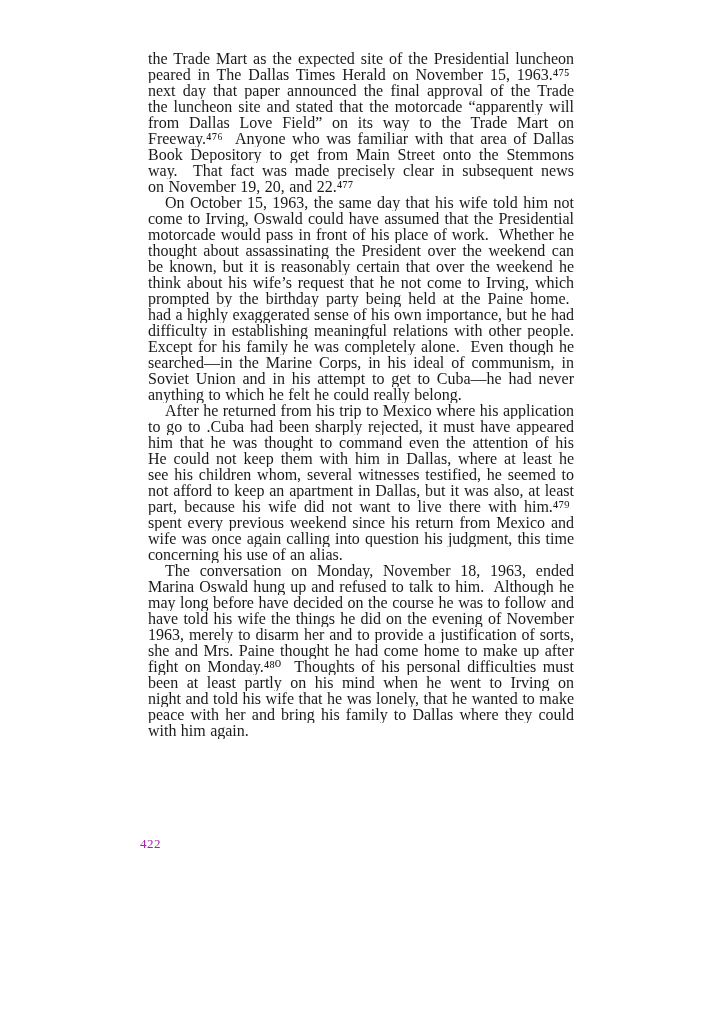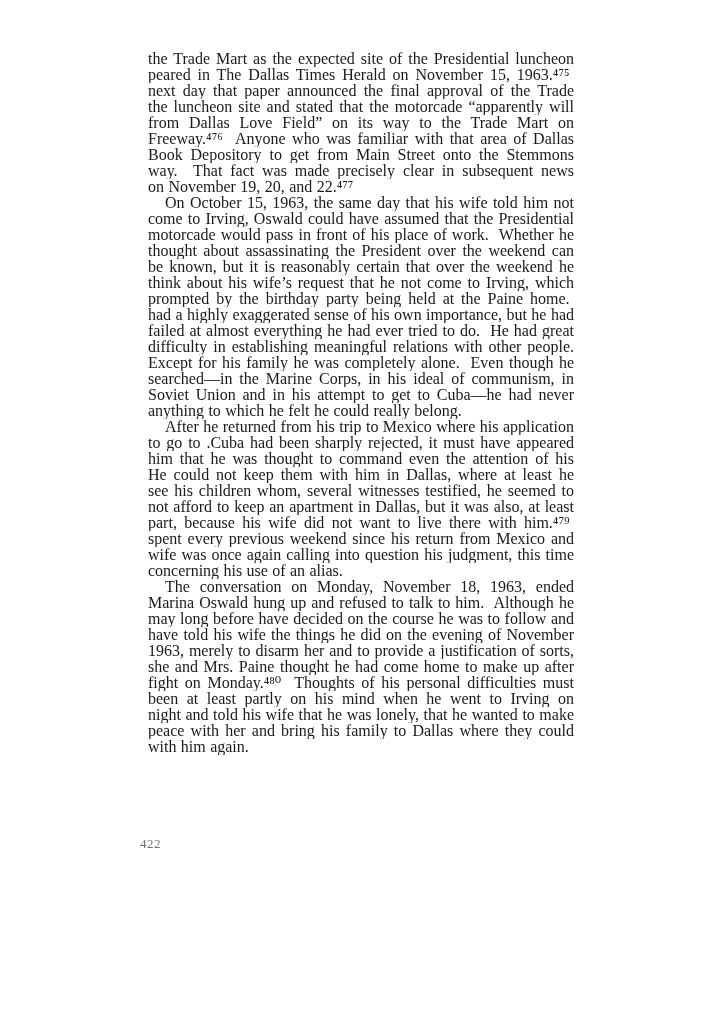--- a/index.html
+++ b/index.html
@@ -42,21 +42,21 @@
   }
   .line.indent {
     text-indent: 17px;
   }
   .page-number {
     position: absolute;
     left: 140px;
     top: 836px;
     font-size: 13px;
     letter-spacing: 0.5px;
-    color: #737373;
+    color: #a21caf;
   }
 </style>
 </head>
 <body>
 
 <div class="screen">
   <div class="text-column">
       <div class="paragraph">
         <div class="line">the Trade Mart as the expected site of the Presidential luncheon ap-</div>
         <div class="line">peared in The Dallas Times Herald on November 15, 1963.⁴⁷⁵&nbsp; The</div>
@@ -70,21 +70,20 @@
       </div>
       <div class="paragraph">
         <div class="line indent">On October 15, 1963, the same day that his wife told him not to</div>
         <div class="line">come to Irving, Oswald could have assumed that the Presidential</div>
         <div class="line">motorcade would pass in front of his place of work.&nbsp; Whether he</div>
         <div class="line">thought about assassinating the President over the weekend can never</div>
         <div class="line">be known, but it is reasonably certain that over the weekend he did</div>
         <div class="line">think about his wife’s request that he not come to Irving, which was</div>
         <div class="line">prompted by the birthday party being held at the Paine home.&nbsp; Oswald</div>
         <div class="line">had a highly exaggerated sense of his own importance, but he had</div>
-        <div class="line">failed at almost everything he had ever tried to do.&nbsp; He had great</div>
         <div class="line">difficulty in establishing meaningful relations with other people.</div>
         <div class="line">Except for his family he was completely alone.&nbsp; Even though he had</div>
         <div class="line">searched—in the Marine Corps, in his ideal of communism, in the</div>
         <div class="line">Soviet Union and in his attempt to get to Cuba—he had never found</div>
         <div class="line last">anything to which he felt he could really belong.</div>
       </div>
       <div class="paragraph">
         <div class="line indent">After he returned from his trip to Mexico where his application</div>
         <div class="line">to go to .Cuba had been sharply rejected, it must have appeared to</div>
         <div class="line">him that he was thought to command even the attention of his family.</div>

